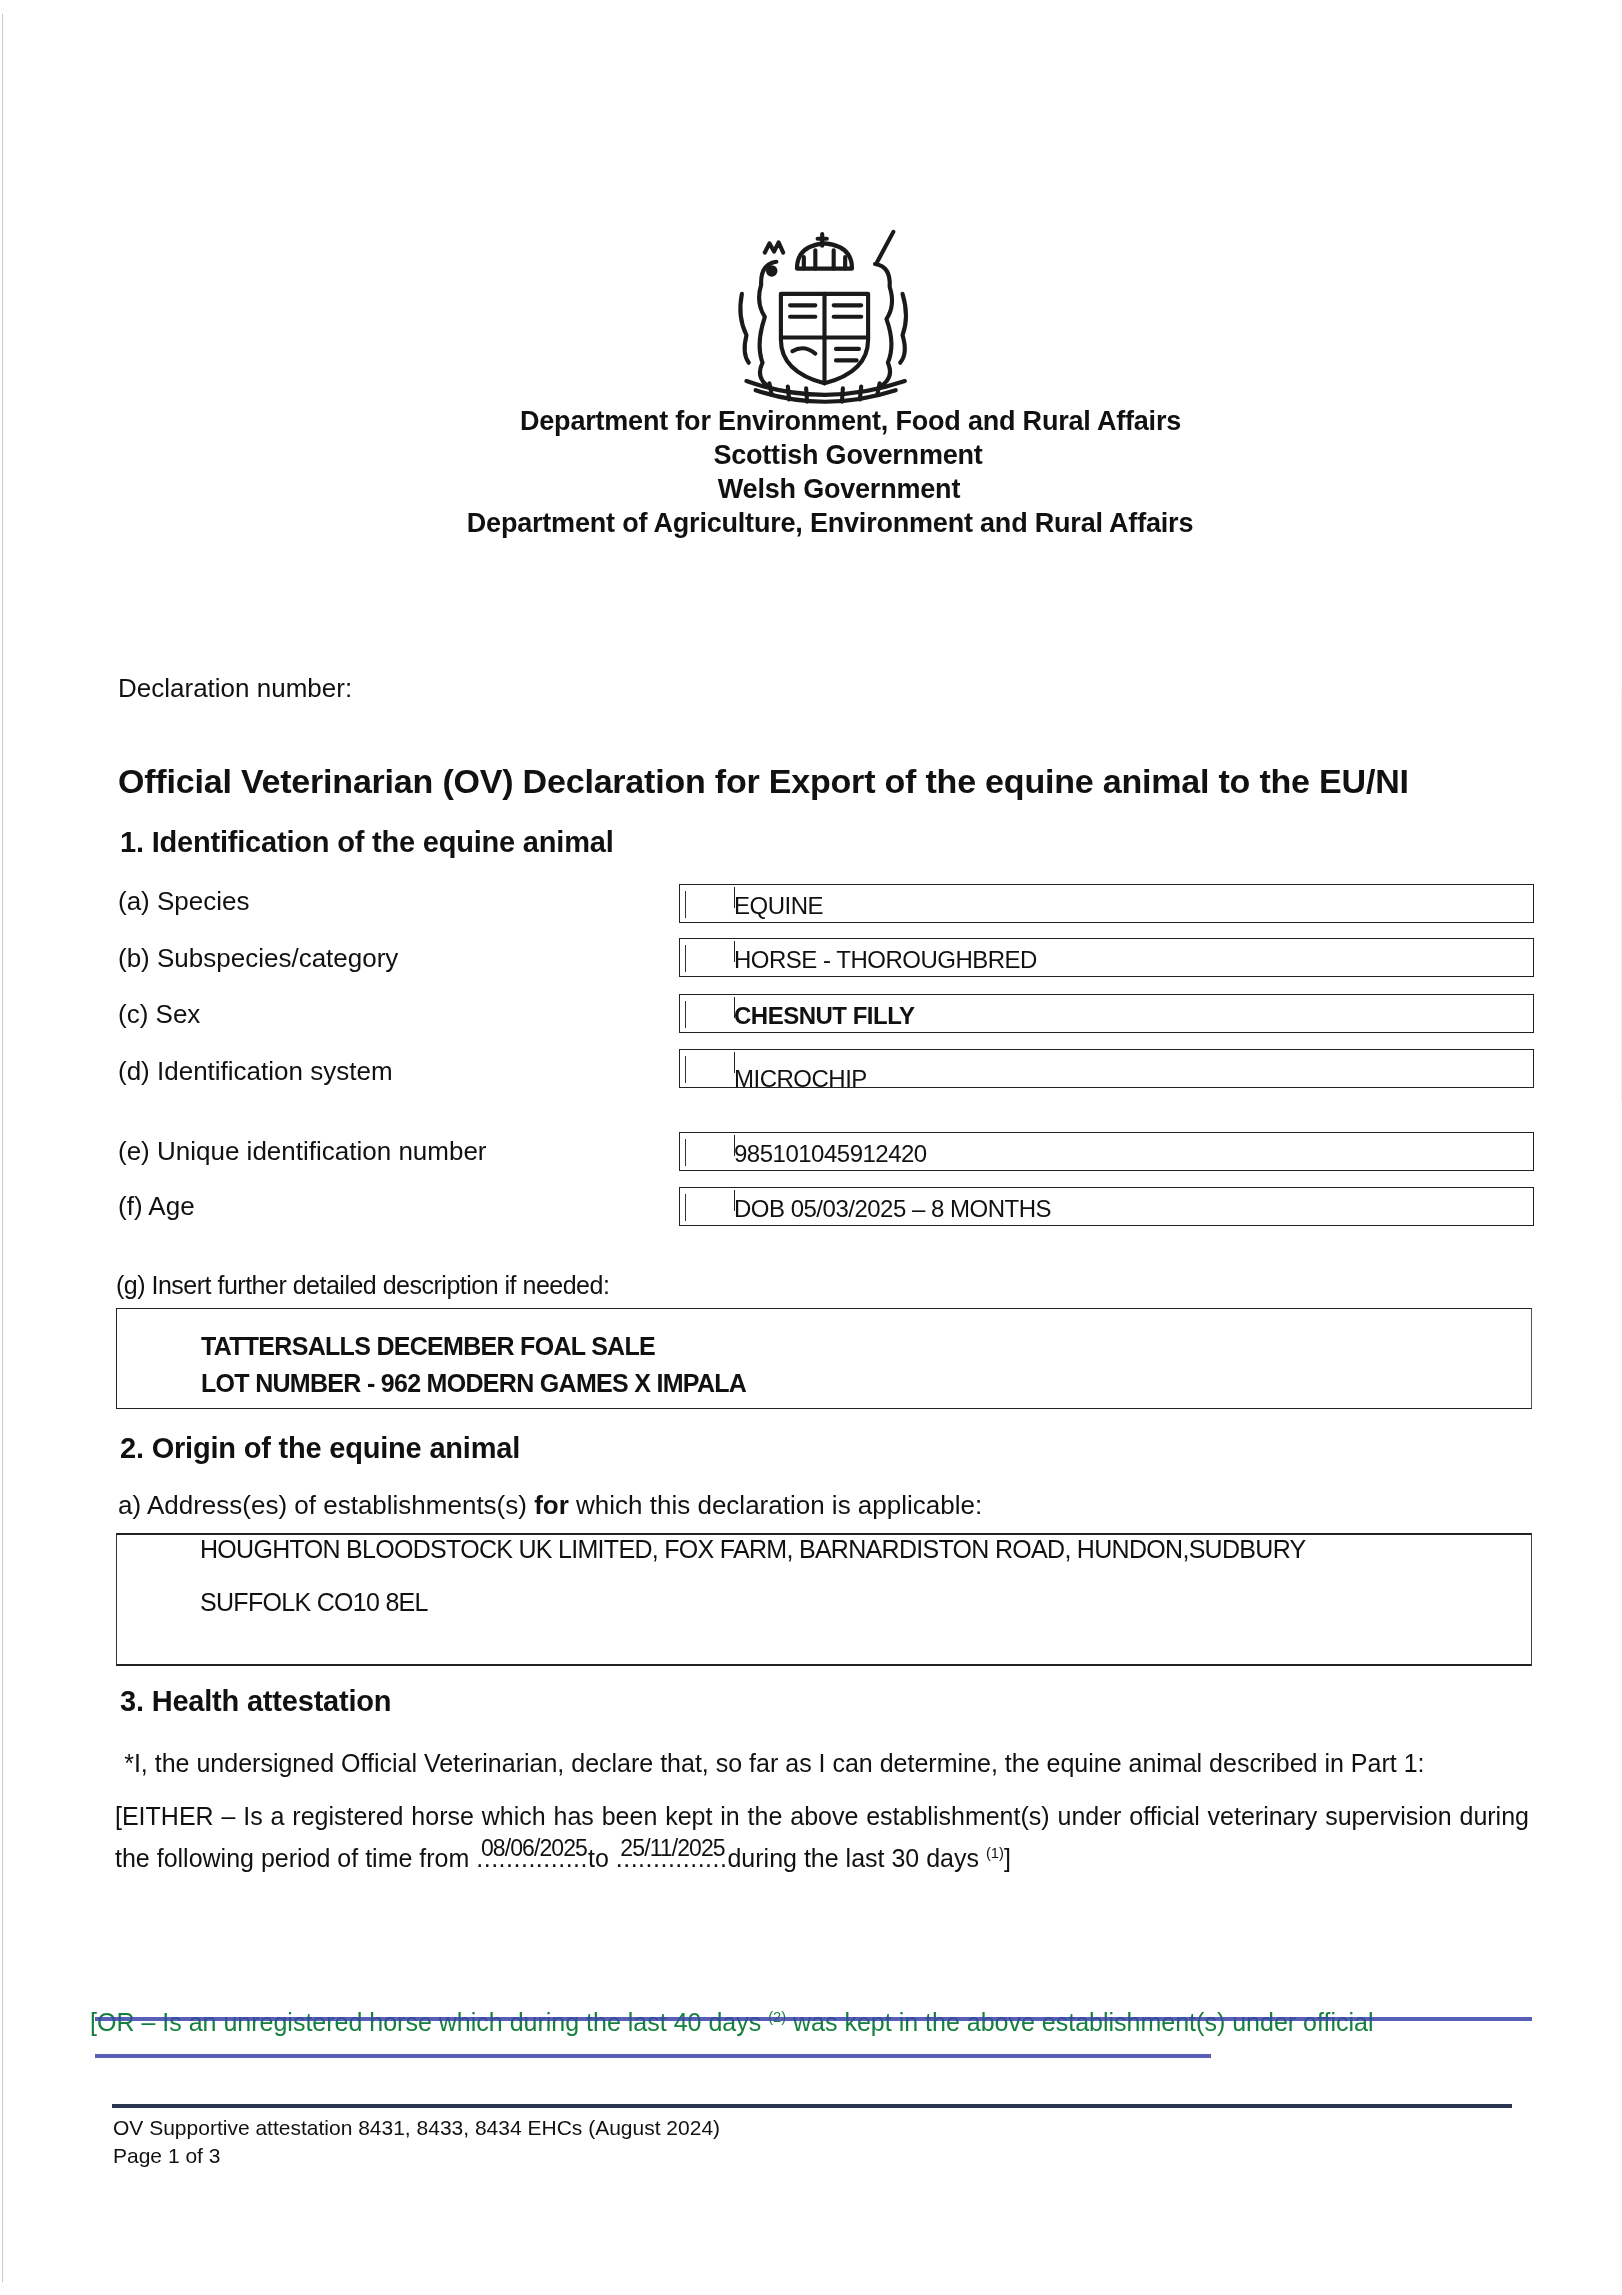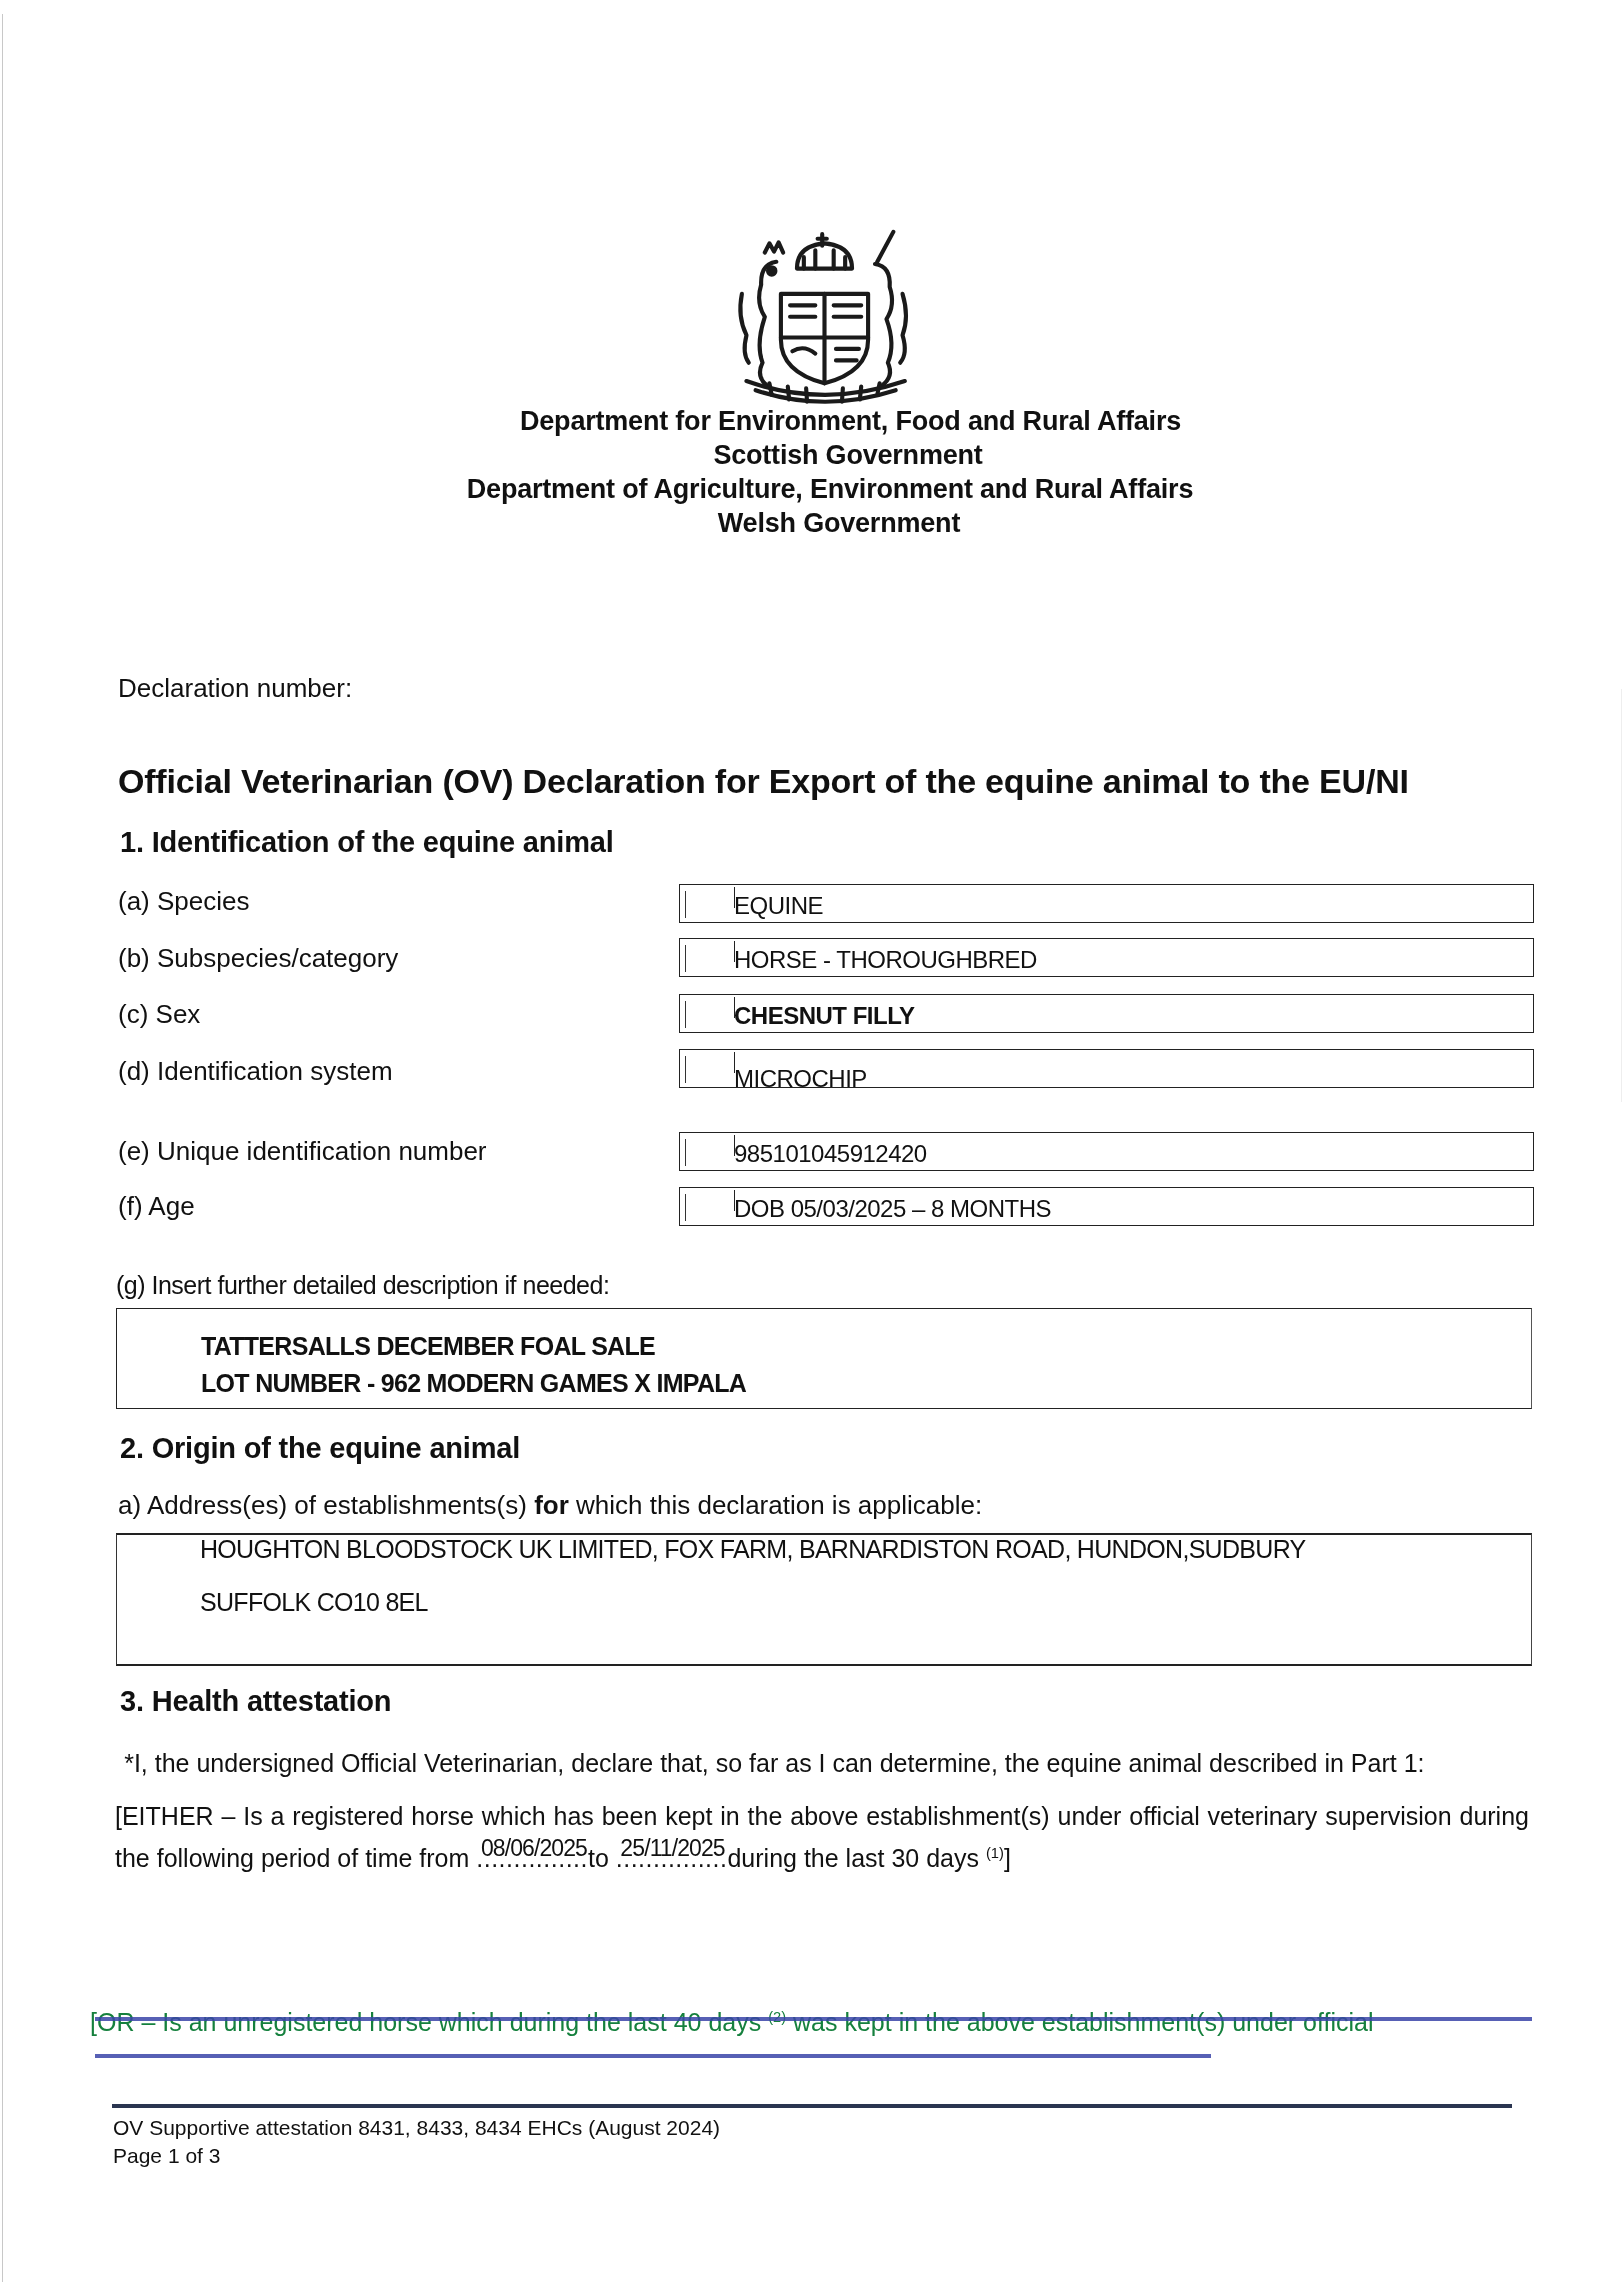--- a/index.html
+++ b/index.html
@@ -103,22 +103,22 @@
       <path d="M40 340 Q210 400 385 340"></path>
       <path d="M60 360 Q210 410 365 360"></path>
       <path d="M90 345 L95 370 M130 352 L133 380 M170 356 L172 385 M250 356 L248 385 M290 352 L287 380 M330 345 L325 370"></path>
     </g>
   </svg>
 </div>
 
 <div class="header-block">
   <div class="header-line l1">Department for Environment, Food and Rural Affairs</div>
   <div class="header-line l2">Scottish Government</div>
+  <div class="header-line l3">Welsh Government</div>
   <div class="header-line l4">Department of Agriculture, Environment and Rural Affairs</div>
-  <div class="header-line l3">Welsh Government</div>
 </div>
 
 <div class="decl-number">Declaration number:</div>
 
 <div class="main-title">Official Veterinarian (OV) Declaration for Export of the equine animal to the EU/NI</div>
 
 <div class="section-heading" style="top:826px;">1. Identification of the equine animal</div>
 
 <div class="field-label" style="top:886px;">(a) Species</div>
 <div class="field-box" style="top:884px;">

